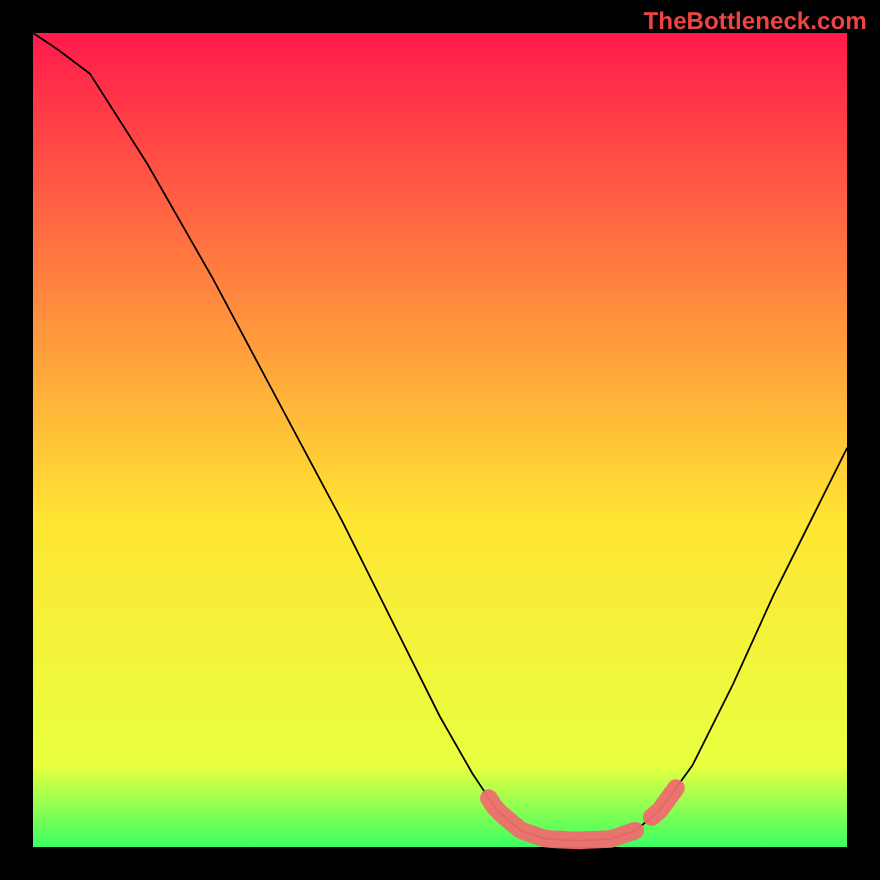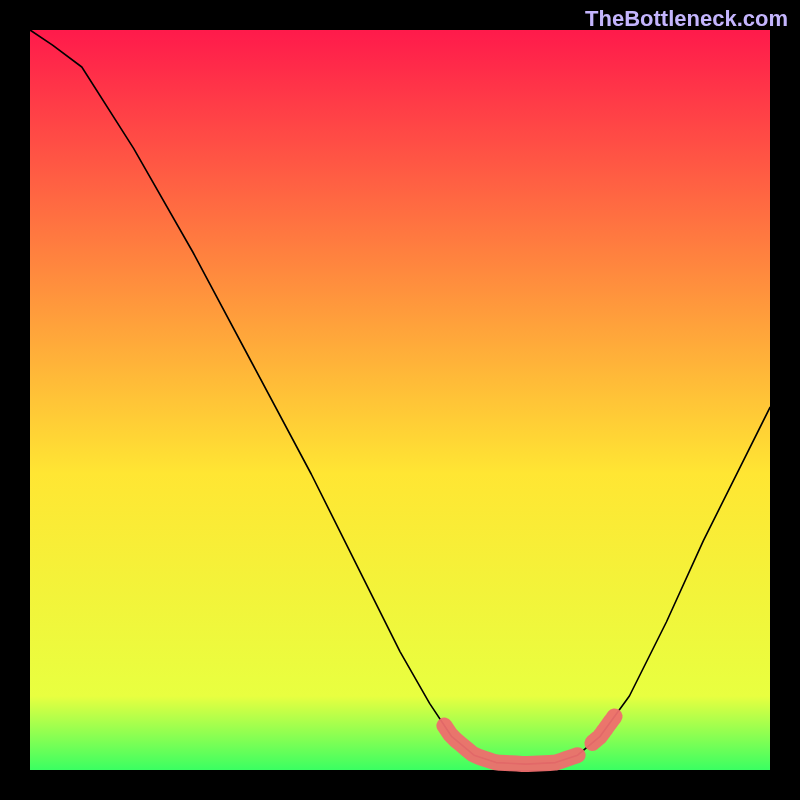--- a/index.html
+++ b/index.html
@@ -15,21 +15,21 @@
     width: 800px;
     height: 800px;
   }
   .source {
     position: absolute;
     top: 6px;
     right: 12px;
     font-family: Arial, Helvetica, sans-serif;
     font-size: 22px;
     font-weight: 600;
-    color: #c4b5fd;
+    color: #ef4444;
     z-index: 30;
   }
   svg {
     position: absolute;
     top: 0;
     left: 0;
     z-index: 10;
   }
   svg.overlay {
     z-index: 20;

